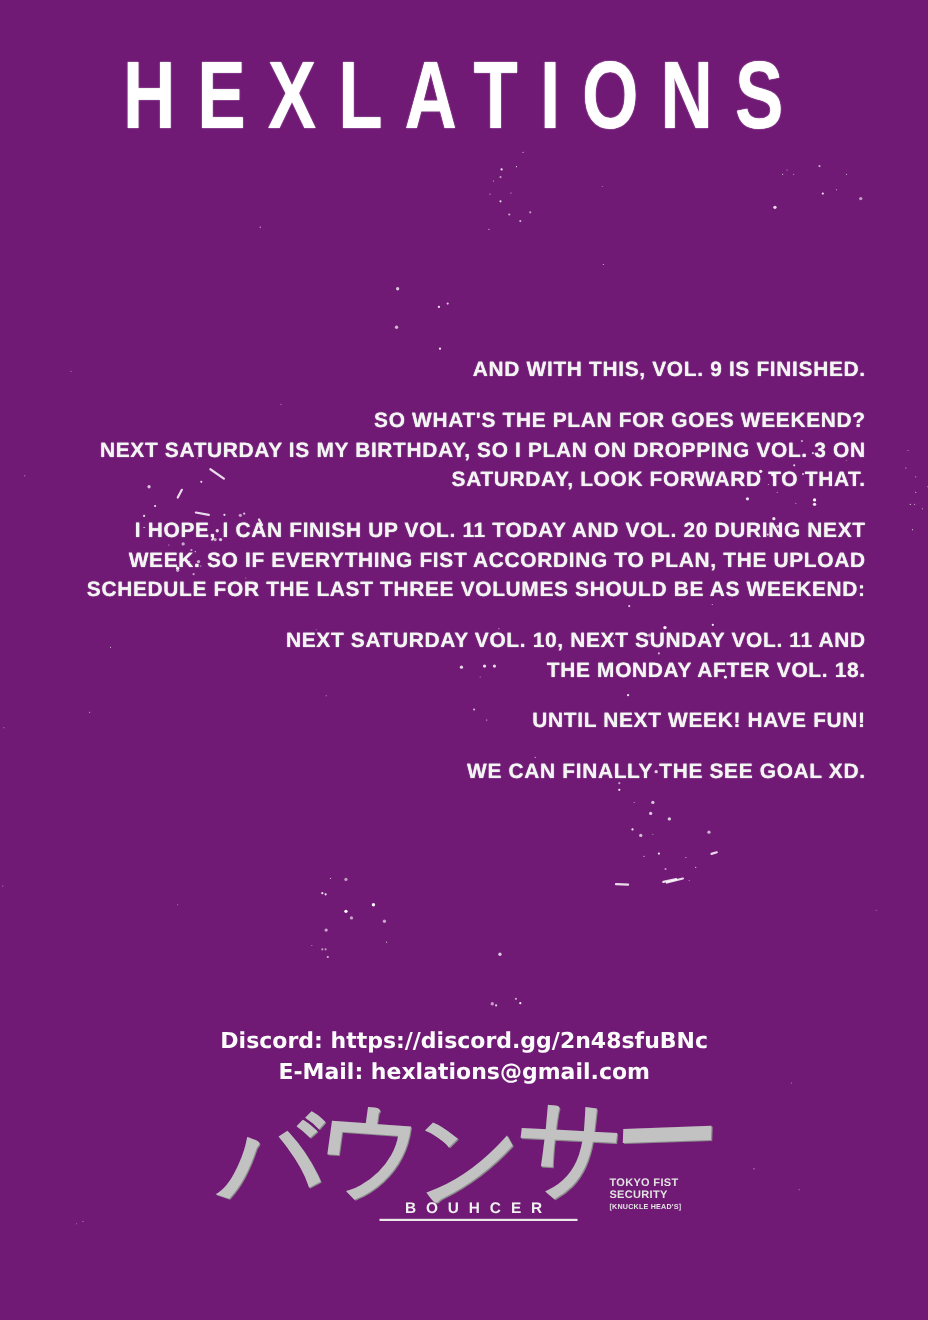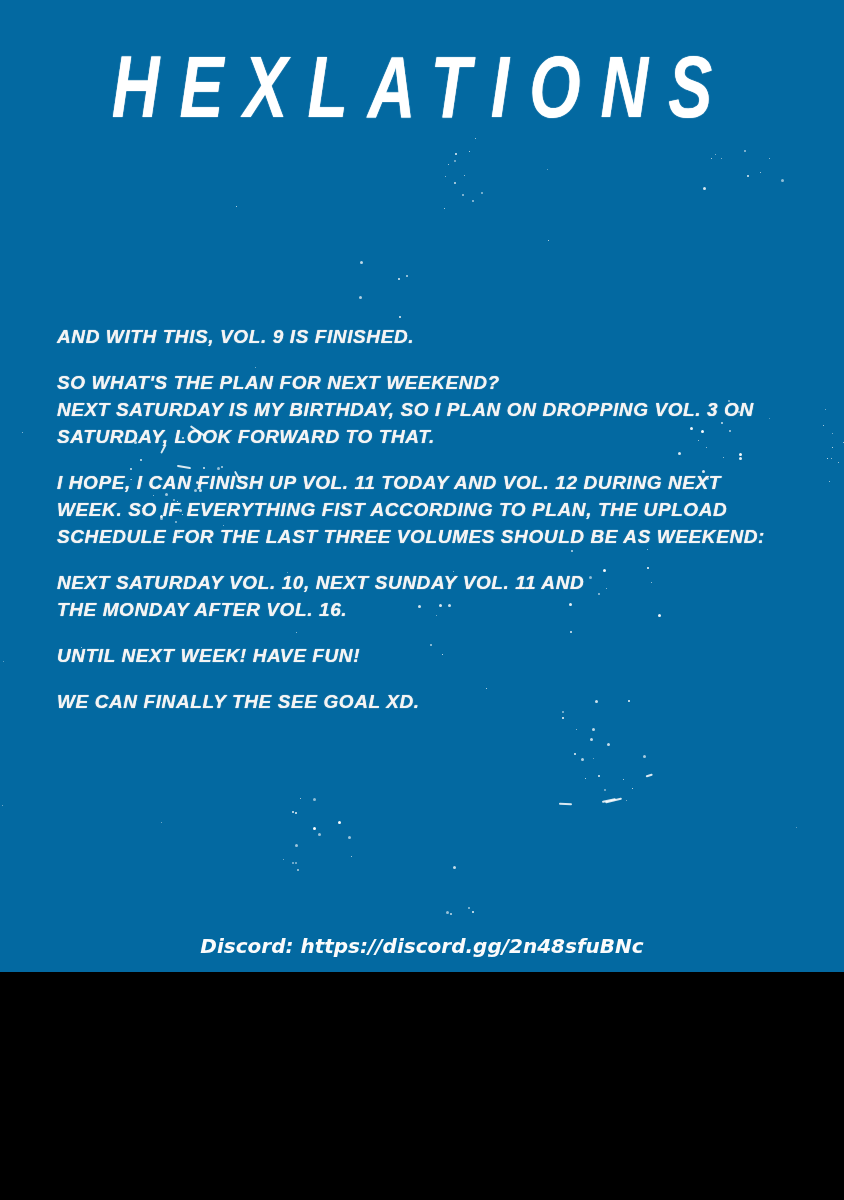--- a/index.html
+++ b/index.html
@@ -1,23 +1,22 @@
 <!DOCTYPE html>
 <html><head>
 <meta charset="utf-8">
 <style>
   html, body { margin: 0; padding: 0; background: #000; }
   #page {
     position: relative;
     width: 844px;
-    height: 972px;
-    background: #0369a1;
+    height: 1200px;
+    background: #701a75;
     overflow: hidden;
     font-family: "Liberation Sans", sans-serif;
-    font-style: italic;
   }
 
   
   #title {
     position: absolute;
     top: 36px;
     left: 0;
     width: 100%;
     text-align: center;
     color: #ffffff;
@@ -30,21 +29,21 @@
     text-shadow: 0 0 1px #fff;
   }
 
   
   #body-text {
     position: absolute;
     top: 323px;
     left: 57px;
     width: 730px;
     color: #f4f4f4;
-    text-align: left;
+    text-align: right;
     font-family: "Liberation Sans", sans-serif;
     font-weight: 700;
     font-size: 19px;
     line-height: 27px;
     letter-spacing: 0.6px;
   }
   .paragraph { margin: 0 0 19px 0; }
   .body-line { white-space: nowrap; text-shadow: 0 0 1px #eee; }
 
   
@@ -127,43 +126,44 @@
 
 <div id="page">
 
   <div id="title">HEXLATIONS</div>
 
   <div id="body-text">
       <div class="paragraph">
         <div class="body-line">AND WITH THIS, VOL. 9 IS FINISHED.</div>
       </div>
       <div class="paragraph">
-        <div class="body-line">SO WHAT'S THE PLAN FOR NEXT WEEKEND?</div>
+        <div class="body-line">SO WHAT'S THE PLAN FOR GOES WEEKEND?</div>
         <div class="body-line">NEXT SATURDAY IS MY BIRTHDAY, SO I PLAN ON DROPPING VOL. 3 ON</div>
         <div class="body-line">SATURDAY, LOOK FORWARD TO THAT.</div>
       </div>
       <div class="paragraph">
-        <div class="body-line">I HOPE, I CAN FINISH UP VOL. 11 TODAY AND VOL. 12 DURING NEXT</div>
+        <div class="body-line">I HOPE, I CAN FINISH UP VOL. 11 TODAY AND VOL. 20 DURING NEXT</div>
         <div class="body-line">WEEK. SO IF EVERYTHING FIST ACCORDING TO PLAN, THE UPLOAD</div>
         <div class="body-line">SCHEDULE FOR THE LAST THREE VOLUMES SHOULD BE AS WEEKEND:</div>
       </div>
       <div class="paragraph">
         <div class="body-line">NEXT SATURDAY VOL. 10, NEXT SUNDAY VOL. 11 AND</div>
-        <div class="body-line">THE MONDAY AFTER VOL. 16.</div>
+        <div class="body-line">THE MONDAY AFTER VOL. 18.</div>
       </div>
       <div class="paragraph">
         <div class="body-line">UNTIL NEXT WEEK! HAVE FUN!</div>
       </div>
       <div class="paragraph">
         <div class="body-line">WE CAN FINALLY THE SEE GOAL XD.</div>
       </div>
     </div>
 
   <div id="contact">
     <div>Discord: https://discord.gg/2n48sfuBNc</div>
+    <div>E-Mail: hexlations@gmail.com</div>
   </div>
 
   <div id="logo">
     <div id="logo-katakana" style="color: rgb(194, 194, 194);"><span class="kch">バ</span><span class="kch">ウ</span><span class="kch">ン</span><span class="kch">サ</span><span class="kch">ー</span></div>
     <div id="logo-romaji-wrap">
       <div id="logo-romaji">BOUHCER</div>
     </div>
     <div id="logo-subtext">
       <div class="sub-line-1">TOKYO FIST</div>
       <div class="sub-line-2">SECURITY</div>

